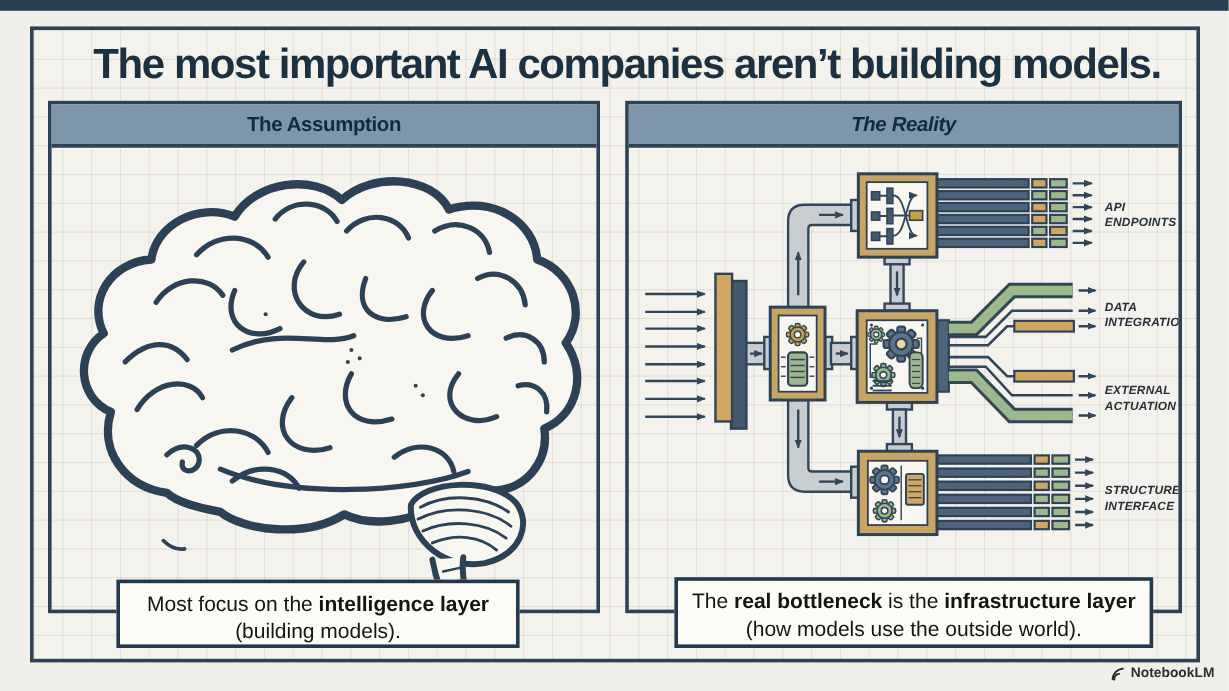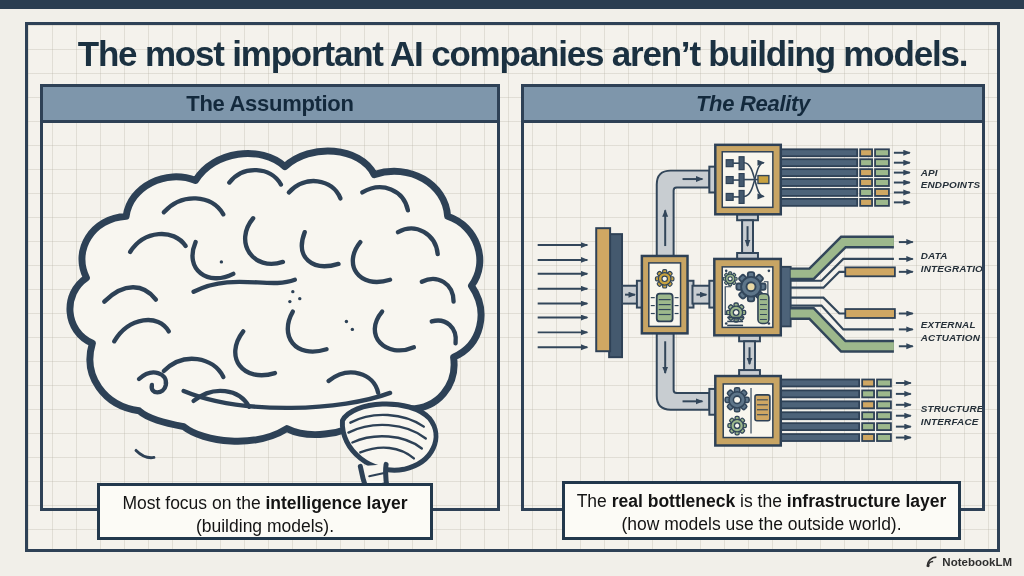--- a/index.html
+++ b/index.html
@@ -11,30 +11,30 @@
          background-image:linear-gradient(rgba(182,180,166,0.32) 1px, transparent 1px),
                           linear-gradient(90deg, rgba(182,180,166,0.32) 1px, transparent 1px);
          background-size:24px 24px;}
   .title{margin-top:9px;text-align:center;font-size:35px;font-weight:bold;color:#1b3141;
          letter-spacing:-1.2px;padding-left:20px;}
   .panel{position:absolute;box-sizing:border-box;border:3px solid #2e4156;}
   .panel-left{left:40px;top:84px;width:460px;height:427px;}
   .panel-right{left:521px;top:84px;width:464px;height:427px;font-style:italic;}
   .panel-header{height:33px;background:#7e96ab;border-bottom:3px solid #2e4156;
         display:flex;align-items:center;justify-content:center;
-        font-size:22px;font-weight:bold;color:#13293c;letter-spacing:-0.3px;}
+        font-size:17px;font-weight:bold;color:#13293c;letter-spacing:-0.3px;}
   .panel-body{position:relative;width:100%;height:calc(100% - 36px);text-align:center;}
   .panel-body svg{position:absolute;left:0;top:0;width:100%;height:100%;}
   .caption{position:absolute;z-index:5;box-sizing:border-box;background:#fcfbf6;
         border:3px solid #22384c;text-align:center;font-size:17.5px;color:#141414;
         padding:6px 10px 4px 10px;line-height:1.32;}
   .caption b{font-weight:bold;}
   .caption-left{left:97px;top:483px;width:336px;height:57px;}
   .caption-right{left:562px;top:481px;width:399px;height:59px;}
-  .watermark{position:absolute;right:12px;top:555px;display:flex;align-items:center;gap:4px;
+  .watermark{position:absolute;right:12px;top:555px;display:flex;align-items:flex-start;gap:4px;
         font-size:11.5px;font-weight:bold;color:#2e2e2e;}
   .lbl{font-size:10px;font-weight:bold;fill:#26313a;letter-spacing:0.2px;}
 </style>
 </head>
 <body>
 
 <div class="page">
   <div class="topbar"></div>
 
   <div class="frame">

